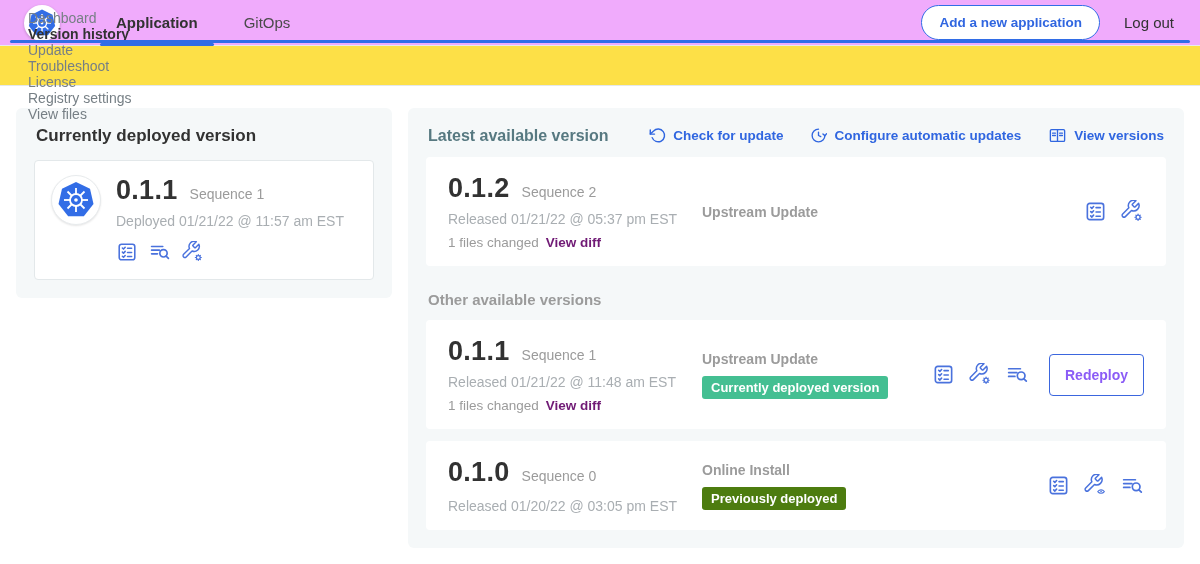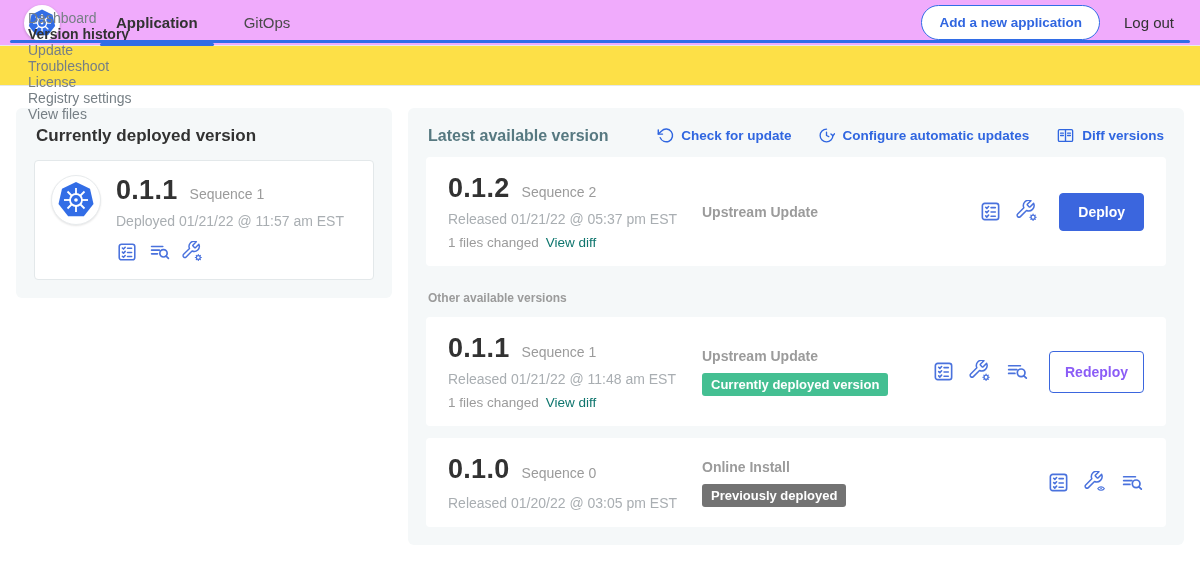--- a/index.html
+++ b/index.html
@@ -62,31 +62,31 @@
   .action-link .icon.lg { width: 19px; height: 19px; }
 
   .version-card { background: #fff; border-radius: 4px; margin-top: 12px;
     padding: 16px 22px; display: flex; align-items: center; min-height: 84px; }
   .vc-left { width: 254px; flex: none; }
   .vc-mid { flex: 1; }
   .source-label { font-size: 14px; font-weight: bold; color: #9b9b9b; }
   .badge { display: inline-block; margin-top: 9px; padding: 4px 9px; border-radius: 3px;
     font-size: 13px; font-weight: bold; color: #fff; }
   .badge.success { background: #44bf92; }
-  .badge.muted { background: #737373; }
+  .badge.muted { background: #4d7c0f; }
   .files-row { margin-top: 8px; font-size: 13.5px; color: #9b9b9b; }
-  .view-diff { color: #0f766e; font-weight: normal; margin-left: 7px; cursor: pointer; }
+  .view-diff { color: #701a75; font-weight: bold; margin-left: 7px; cursor: pointer; }
   .vc-right { display: flex; align-items: center; gap: 14px; color: #4a72dd; }
   .vc-right .icon { width: 23px; height: 23px; cursor: pointer; }
   .icon-row .icon { cursor: pointer; }
   .btn { font-size: 14px; font-weight: bold; border-radius: 4px; padding: 10px 18px;
     font-family: inherit; cursor: pointer; margin-left: 6px; }
   .btn.primary { background: #3b66de; color: #fff; border: 1px solid #3b66de; }
   .btn.outline { background: #fff; color: #8b5cf6; border: 1px solid #3b66de; padding: 12px 15px; }
-  .other-title { font-size: 12px; color: #9b9b9b; margin: 25px 2px 2px; }
+  .other-title { font-size: 15px; color: #9b9b9b; margin: 25px 2px 2px; }
   .defs-holder { position: absolute; width: 0; height: 0; overflow: hidden; }
 </style>
 </head>
 <body>
 
 <svg class="defs-holder" aria-hidden="true">
   <defs>
     <symbol id="i-k8s" viewBox="0 0 24 24">
       <polygon points="12,1.2 20.4,5.3 22.5,14.4 16.7,21.7 7.3,21.7 1.5,14.4 3.6,5.3" fill="#326de6"></polygon>
       <g stroke="#fff" stroke-width="1.1" fill="none">
@@ -266,21 +266,21 @@
         <span class="action-link">
           <span class="icon"><svg width="100%" height="100%">
                 <use href="#i-schedule"></use>
               </svg></span>
           <span>Configure automatic updates</span>
         </span>
         <span class="action-link">
           <span class="icon lg"><svg width="100%" height="100%">
                 <use href="#i-diff"></use>
               </svg></span>
-          <span>Diff versions</span>
+          <span>View versions</span>
         </span>
       </div>
     </div>
 
     <div class="version-card">
       <div class="vc-left">
         <div class="version-row">
           <span class="version-number">0.1.2</span>
           <span class="sequence">Sequence 2</span>
         </div>
@@ -292,21 +292,20 @@
       <div class="vc-mid">
         <div class="source-label">Upstream Update</div>
       </div>
       <div class="vc-right">
         <span class="icon"><svg width="100%" height="100%">
               <use href="#i-checklist"></use>
             </svg></span>
         <span class="icon"><svg width="100%" height="100%">
               <use href="#i-config"></use>
             </svg></span>
-        <button class="btn primary">Deploy</button>
       </div>
     </div>
 
     <h3 class="other-title">Other available versions</h3>
 
     <div class="version-card">
       <div class="vc-left">
         <div class="version-row">
           <span class="version-number">0.1.1</span>
           <span class="sequence">Sequence 1</span>

